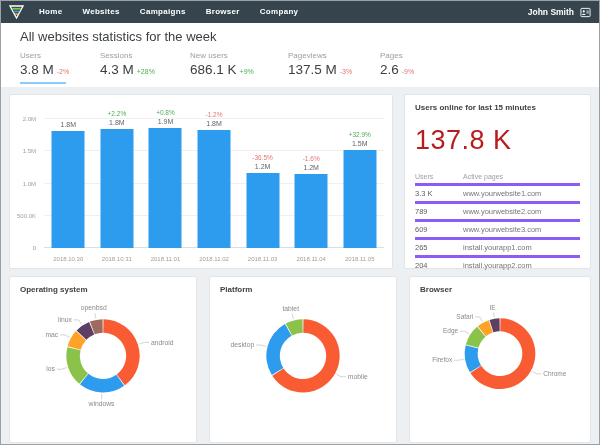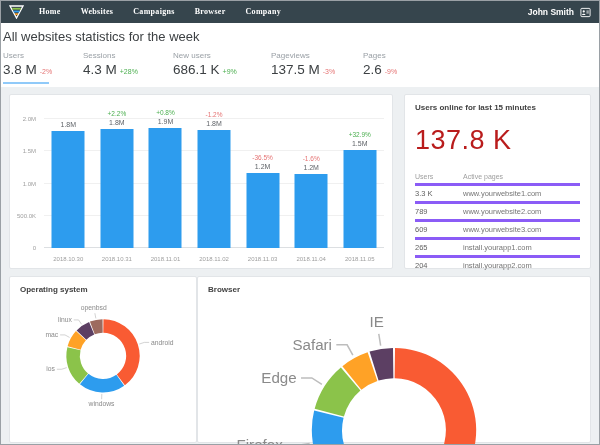--- a/index.html
+++ b/index.html
@@ -3,43 +3,43 @@
 <meta charset="utf-8">
 <style>
   * { margin:0; padding:0; box-sizing:border-box; }
   html,body { background:#fff; }
   body { font-family:"Liberation Sans", sans-serif; }
   .screen { width:600px; height:445px; border:1px solid #9aa0a5; overflow:hidden; background:#EDF0F2; position:relative; }
 
   
   .nav { height:22px; background:#36454D; display:flex; align-items:center; padding:0 8px; }
   .nav .logo { width:16px; height:15px; display:flex; align-items:center; margin-right:4px; }
-  .nav-item { color:#fff; font-size:8px; font-weight:bold; letter-spacing:.3px; padding:0 10px; cursor:pointer; line-height:22px;font-family:Liberation Serif, serif; }
+  .nav-item { color:#fff; font-size:8px; font-weight:bold; letter-spacing:.3px; padding:0 10px; cursor:pointer; line-height:22px; }
   .nav-spacer { flex:1; }
   .nav-user { color:#fff; font-size:8.5px; font-weight:bold; margin-right:6px; }
   .nav-usericon { display:flex; align-items:center; }
 
   
-  .header { background:#fff; padding:6px 8px 0 2px; height:64px; }
+  .header { background:#fff; padding:6px 8px 0 19px; height:64px; }
   .page-title { font-size:13px; color:#3c4043; margin-bottom:7px; }
   .stats { display:flex; }
   .stat { cursor:pointer; }
   .stat:nth-child(1){ width:80px; } .stat:nth-child(2){ width:90px; }
   .stat:nth-child(3){ width:98px; } .stat:nth-child(4){ width:92px; }
   .stat:nth-child(5){ width:70px; }
   .stat-label { font-size:8px; color:#9aa0a6; margin-bottom:2px; }
   .stat-value { font-size:13.5px; color:#3c4043; }
   .stat-value .chg { font-size:7px; margin-left:3px; }
   .stat-underline { height:2px; width:46px; margin-top:5px; background:transparent; }
   .stat.active .stat-underline { background:#90CAF9; }
 
   
   .main { padding:7px 8px 0 8px; }
   .row1 { display:flex; gap:11px; height:175px; margin-bottom:7px; }
-  .row2 { display:flex; gap:0; height:167px; }
+  .row2 { display:flex; gap:12px; height:167px; }
   .card { background:#fff; border:1px solid #e2e5e8; border-radius:2px; position:relative; }
   .chart-card { width:384px; flex:none; }
   .online-card { flex:1; padding:8px 10px; }
   .donut-card { width:188px; flex:none; padding:8px 10px 4px 10px; }
   .donut-card.last { width:auto; flex:1; }
   .card-title { font-size:8px; font-weight:bold; color:#424242; }
 
   
   .plot { position:absolute; left:34px; right:8px; top:24px; bottom:20px; display:flex; }
   .grid { position:absolute; left:0; right:0; height:1px; background:#f0f0f0; }
@@ -241,20 +241,34 @@
             <polyline points="51.38588613826738,42.97072987298226 46.56619939802613,40.32108466542283 41.56619939802613,40.32108466542283" fill="none" stroke="#bdbdbd" stroke-width="0.7"></polyline>
             <text x="39.56619939802613" y="42.52108466542283" text-anchor="end" font-size="7" fill="#8a8a8a">mac</text>
             <path d="M58.61905775614743,35.65073052551912 A38,38 0 0 1 71.5806659378978,26.842030701340278 L76.89305217130388,39.794966758741225 A24,24 0 0 0 68.70677331967207,45.3583561213805 Z" fill="#5C3F63"></path>
             <polyline points="63.79770657484086,29.330317316154797 60.70624799665414,24.781374157644706 55.70624799665414,24.781374157644706" fill="none" stroke="#bdbdbd" stroke-width="0.7"></polyline>
             <text x="53.70624799665414" y="26.981374157644705" text-anchor="end" font-size="7" fill="#8a8a8a">linux</text>
             <path d="M72.44395602585422,26.500229975800885 A38,38 0 0 1 85.53575396826062,24.002835952902828 L85.70679197995408,38.00179112814915 A24,24 0 0 0 77.43828801632898,39.5790926162953 Z" fill="#9D6B5F"></path>
             <polyline points="78.59843807386387,23.1996535962168 77.56784084364239,17.79707371720901 77.56784084364239,17.79707371720901" fill="none" stroke="#bdbdbd" stroke-width="0.7"></polyline>
             <text x="76.44355295612804" y="14.79707371720901" text-anchor="middle" font-size="7" fill="#8a8a8a">openbsd</text>
           </svg>
       </div>
+      <div class="card donut-card">
+        <div class="card-title">Platform</div>
+        <svg class="donut" viewBox="0 0 172 126">
+            <path d="M86.46424603173939,24.002835952902828 A38,38 0 1 1 54.16668876842332,82.7518745185483 L65.89475080110947,75.1064470643463 A24,24 0 1 0 86.29320802004594,38.00179112814915 Z" fill="#F95B33"></path>
+            <polyline points="120.6141138617326,81.02927012701775 125.43380060197386,83.6789153345772 130.43380060197387,83.6789153345772" fill="none" stroke="#bdbdbd" stroke-width="0.7"></polyline>
+            <text x="132.43380060197387" y="85.8789153345772" text-anchor="start" font-size="7" fill="#8a8a8a">mobile</text>
+            <path d="M53.66917784188605,81.96792274074616 A38,38 0 0 1 67.28790471606831,28.926483554283784 L74.18183455751682,41.111463297442384 A24,24 0 0 0 65.58053337382276,74.61131962573441 Z" fill="#2D9CEE"></path>
+            <polyline points="47.740965135419074,52.17674945698823 42.4137577492116,50.80895507758153 37.4137577492116,50.80895507758153" fill="none" stroke="#bdbdbd" stroke-width="0.7"></polyline>
+            <text x="35.4137577492116" y="53.00895507758153" text-anchor="end" font-size="7" fill="#8a8a8a">desktop</text>
+            <path d="M68.10154851366242,28.479179091328625 A38,38 0 0 1 85.53575396826062,24.002835952902828 L85.70679197995408,38.00179112814915 A24,24 0 0 0 74.69571485073416,40.828955215575974 Z" fill="#8BC34A"></path>
+            <polyline points="76.17674945698822,23.740965135419074 74.80895507758152,18.413757749211605 74.80895507758152,18.413757749211605" fill="none" stroke="#bdbdbd" stroke-width="0.7"></polyline>
+            <text x="73.31681575459238" y="15.413757749211605" text-anchor="middle" font-size="7" fill="#8a8a8a">tablet</text>
+          </svg>
+      </div>
       <div class="card donut-card last">
         <div class="card-title">Browser</div>
         <svg class="donut" viewBox="0 0 172 126">
             <path d="M86.46424603173939,24.002835952902828 A38,38 0 1 1 54.16668876842332,82.7518745185483 L65.89475080110947,75.1064470643463 A24,24 0 1 0 86.29320802004594,38.00179112814915 Z" fill="#F95B33"></path>
             <polyline points="120.6141138617326,81.02927012701775 125.43380060197386,83.6789153345772 130.43380060197387,83.6789153345772" fill="none" stroke="#bdbdbd" stroke-width="0.7"></polyline>
             <text x="132.43380060197387" y="85.8789153345772" text-anchor="start" font-size="7" fill="#8a8a8a">Chrome</text>
             <path d="M53.66917784188605,81.96792274074616 A38,38 0 0 1 49.08113344008945,53.00015044950646 L62.6828211200565,56.31588449442513 A24,24 0 0 0 65.58053337382276,74.61131962573441 Z" fill="#2D9CEE"></path>
             <polyline points="46.986310546492064,68.17916136908913 41.554024673218805,69.03955092681039 36.554024673218805,69.03955092681039" fill="none" stroke="#bdbdbd" stroke-width="0.7"></polyline>
             <text x="34.554024673218805" y="71.2395509268104" text-anchor="end" font-size="7" fill="#8a8a8a">Firefox</text>
             <path d="M49.31204002658945,52.10082867157935 A38,38 0 0 1 61.42198837860256,33.01860347156382 L70.477045291749,43.69596008730347 A24,24 0 0 0 62.8286568588986,55.74789179257643 Z" fill="#8BC34A"></path>

